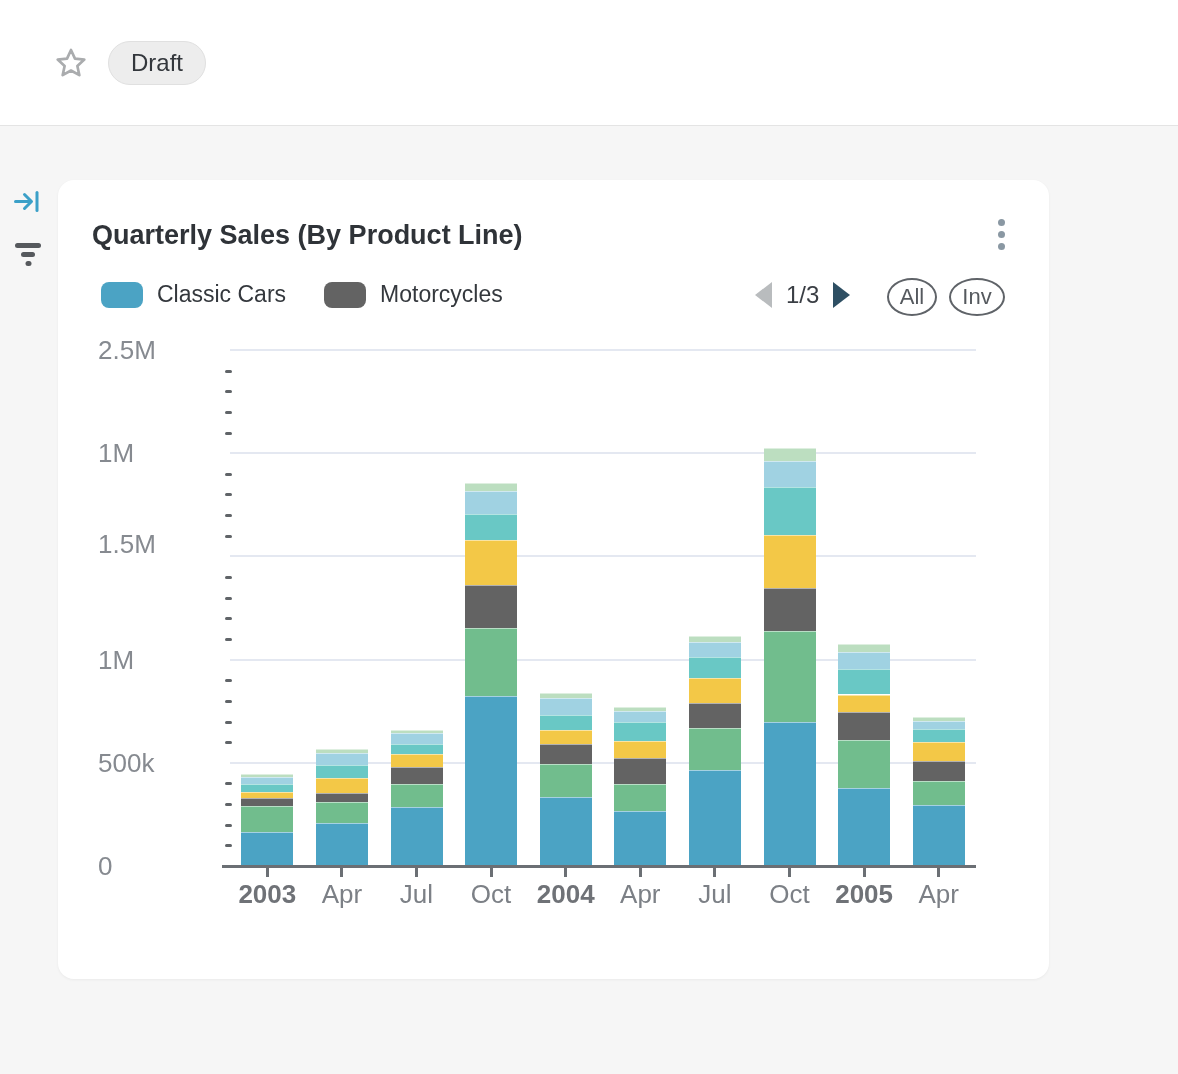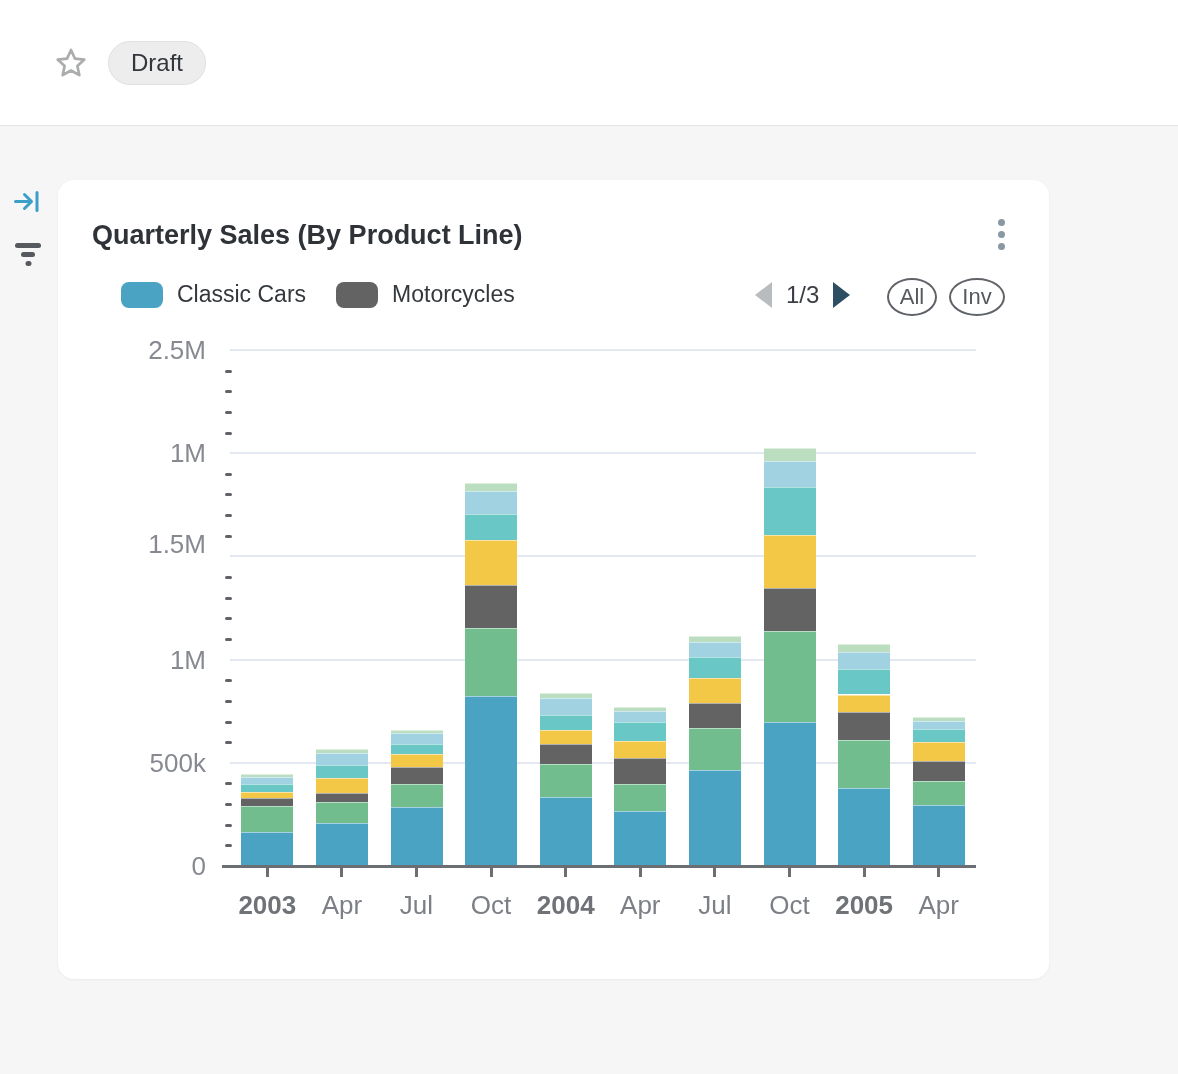--- a/index.html
+++ b/index.html
@@ -35,47 +35,47 @@
     box-shadow:0 1px 3px rgba(0,0,0,0.05);
   }
   .chart-title {
     position:absolute; left:34px; top:40px;
     font-size:27px; font-weight:700; color:#2f3338;
   }
   .kebab { position:absolute; left:940px; top:39px; width:20px; height:40px; cursor:pointer;
     display:flex; flex-direction:column; gap:5px; align-items:flex-start; }
   .kebab span { width:7px; height:7px; border-radius:50%; background:#8a98a3; display:block; }
   
-  .legend-items { position:absolute; left:63px; top:101px; display:flex; align-items:center; gap:30px; }
+  .legend-items { position:absolute; left:43px; top:101px; display:flex; align-items:center; gap:38px; }
   .legend-item { display:flex; align-items:center; cursor:pointer; }
   .legend-swatch { width:42px; height:26px; border-radius:8px; margin-right:14px; display:inline-block; }
   .legend-label { font-size:23px; color:#34383d; }
   .legend-pager { position:absolute; left:697px; top:101px; height:28px; display:flex; align-items:center; gap:14px; }
   .pager-arrow { width:0; height:0; border-top:13px solid transparent; border-bottom:13px solid transparent; cursor:pointer; }
   .pager-arrow.prev { border-right:17px solid #b9bcbe; }
   .pager-arrow.next { border-left:17px solid #2e4f63; }
   .pager-label { font-size:24px; color:#3a3e44; }
   .oval-btn {
     position:absolute; top:98px; height:38px; background:#ffffff;
     border:2px solid #5f6368; border-radius:50%; color:#55595e;
     font-size:22px; font-family:"Liberation Sans", sans-serif;
     display:flex; align-items:center; justify-content:center; cursor:pointer;
   }
   .btn-all { left:829px; width:50px; }
   .btn-inv { left:891px; width:56px; }
   
   .plot-area { position:absolute; left:172px; top:170px; width:746px; height:516px; }
   .gridline { position:absolute; left:0; width:746px; height:2px; background:#e4e8f1; }
   .y-labels { position:absolute; left:40px; top:170px; width:120px; height:516px; }
-  .y-tick-label { position:absolute; right:12px; width:108px; height:28px; text-align:right;
+  .y-tick-label { position:absolute; right:12px; width:108px; height:28px; 
     font-size:26px; color:#868a90; line-height:28px; }
   .minor-tick { position:absolute; left:167px; width:7px; height:3px; border-radius:1.5px; background:#606468; }
   .axis-line { position:absolute; left:164px; top:685px; width:754px; height:3px; background:#6b6f74; }
   .x-tick { position:absolute; top:688px; width:3px; height:9px; background:#6b6f74; }
-  .x-labels { position:absolute; left:172px; top:700px; width:746px; height:30px;margin-top:11px; }
+  .x-labels { position:absolute; left:172px; top:700px; width:746px; height:30px; }
   .x-label { position:absolute; top:0; height:28px; text-align:center; font-size:26px; color:#7c8086; line-height:28px; }
   .x-label.year { font-weight:700; color:#6f7277; }
   .bar { position:absolute; bottom:0; width:52px; cursor:pointer; }
   .bar-seg { position:absolute; left:0; width:52px; border-top:1px solid rgba(255,255,255,0.5); }
 </style>
 </head>
 <body>
 
 <div class="page-header">
   <span class="star-wrap">

